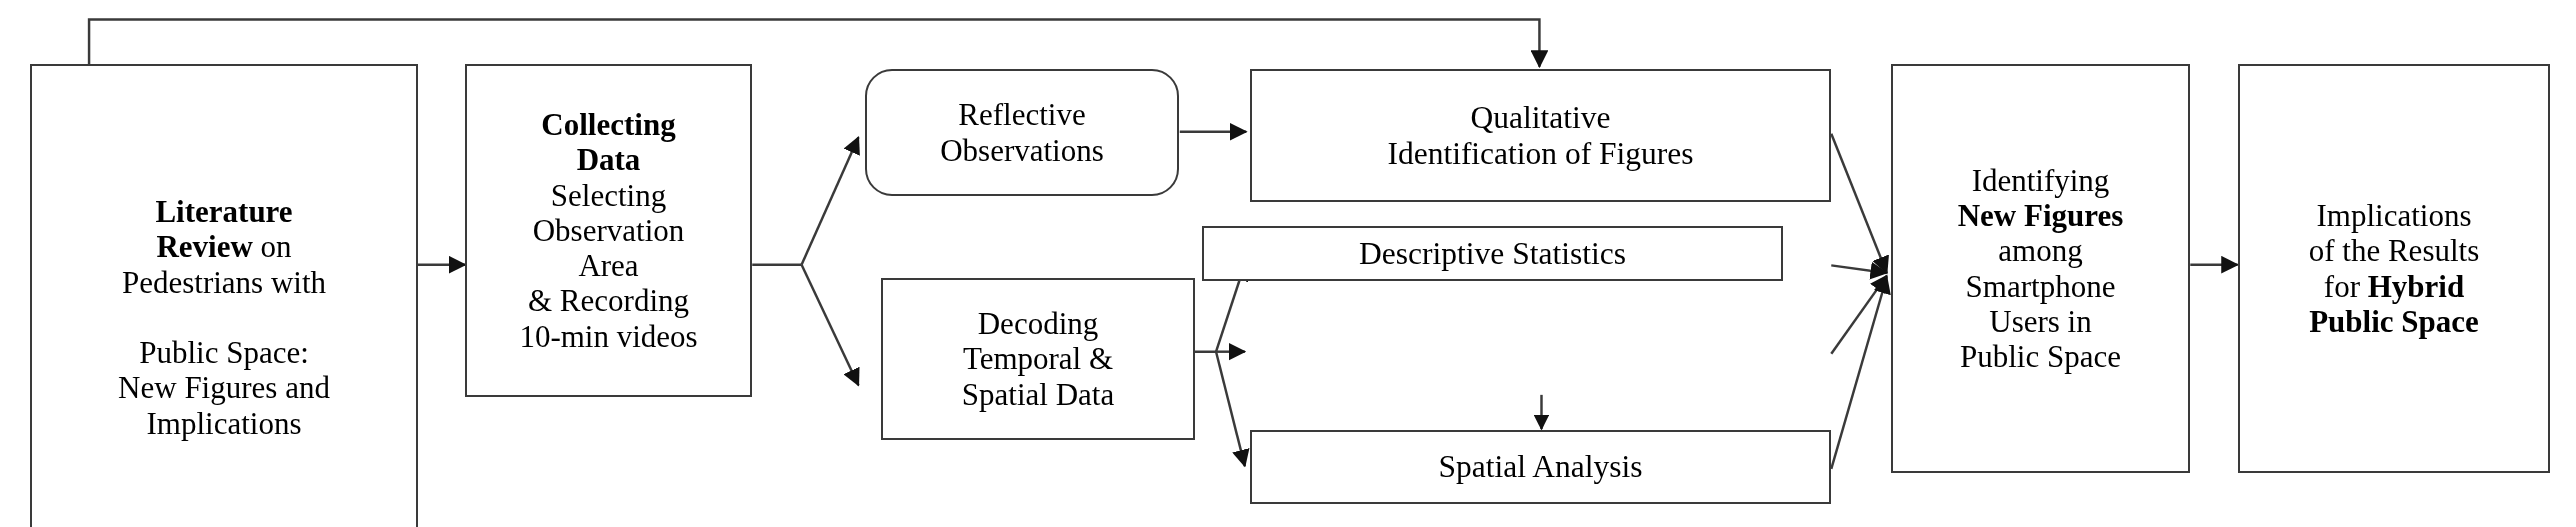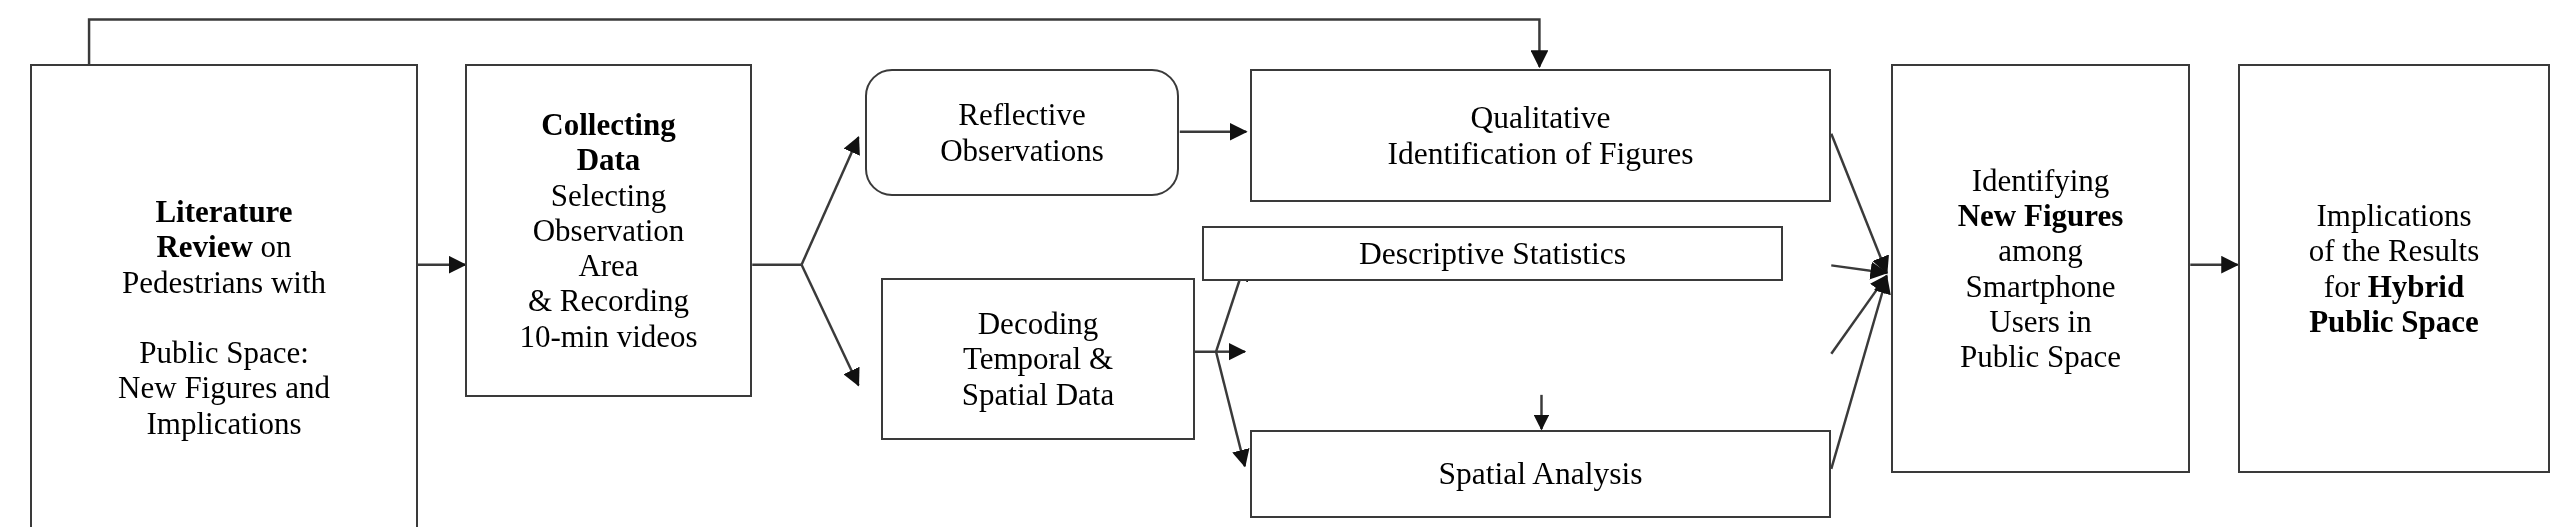--- a/index.html
+++ b/index.html
@@ -101,21 +101,21 @@
       <span>Qualitative</span><br>
       <span class="nowrap">Identification of Figures</span>
     </span>
   </div>
 
   <div class="box b-wide" style="left:1202px;top:226px;width:581px;height:55px;">
     <span class="txt nowrap">Descriptive Statistics</span>
   </div>
 
 
-  <div class="box b-wide" style="left:1250px;top:430px;width:581px;height:88px;align-items:center;">
+  <div class="box b-wide" style="left:1250px;top:430px;width:581px;height:74px;align-items:center;">
     <span class="txt nowrap">Spatial Analysis</span>
   </div>
 
   <div class="box b-tall" style="left:1891px;top:64px;width:299px;height:409px;">
     <span class="txt">
       <span>Identifying</span><br>
       <b>New Figures</b><br>
       <span>among</span><br>
       <span>Smartphone</span><br>
       <span>Users in</span><br>

